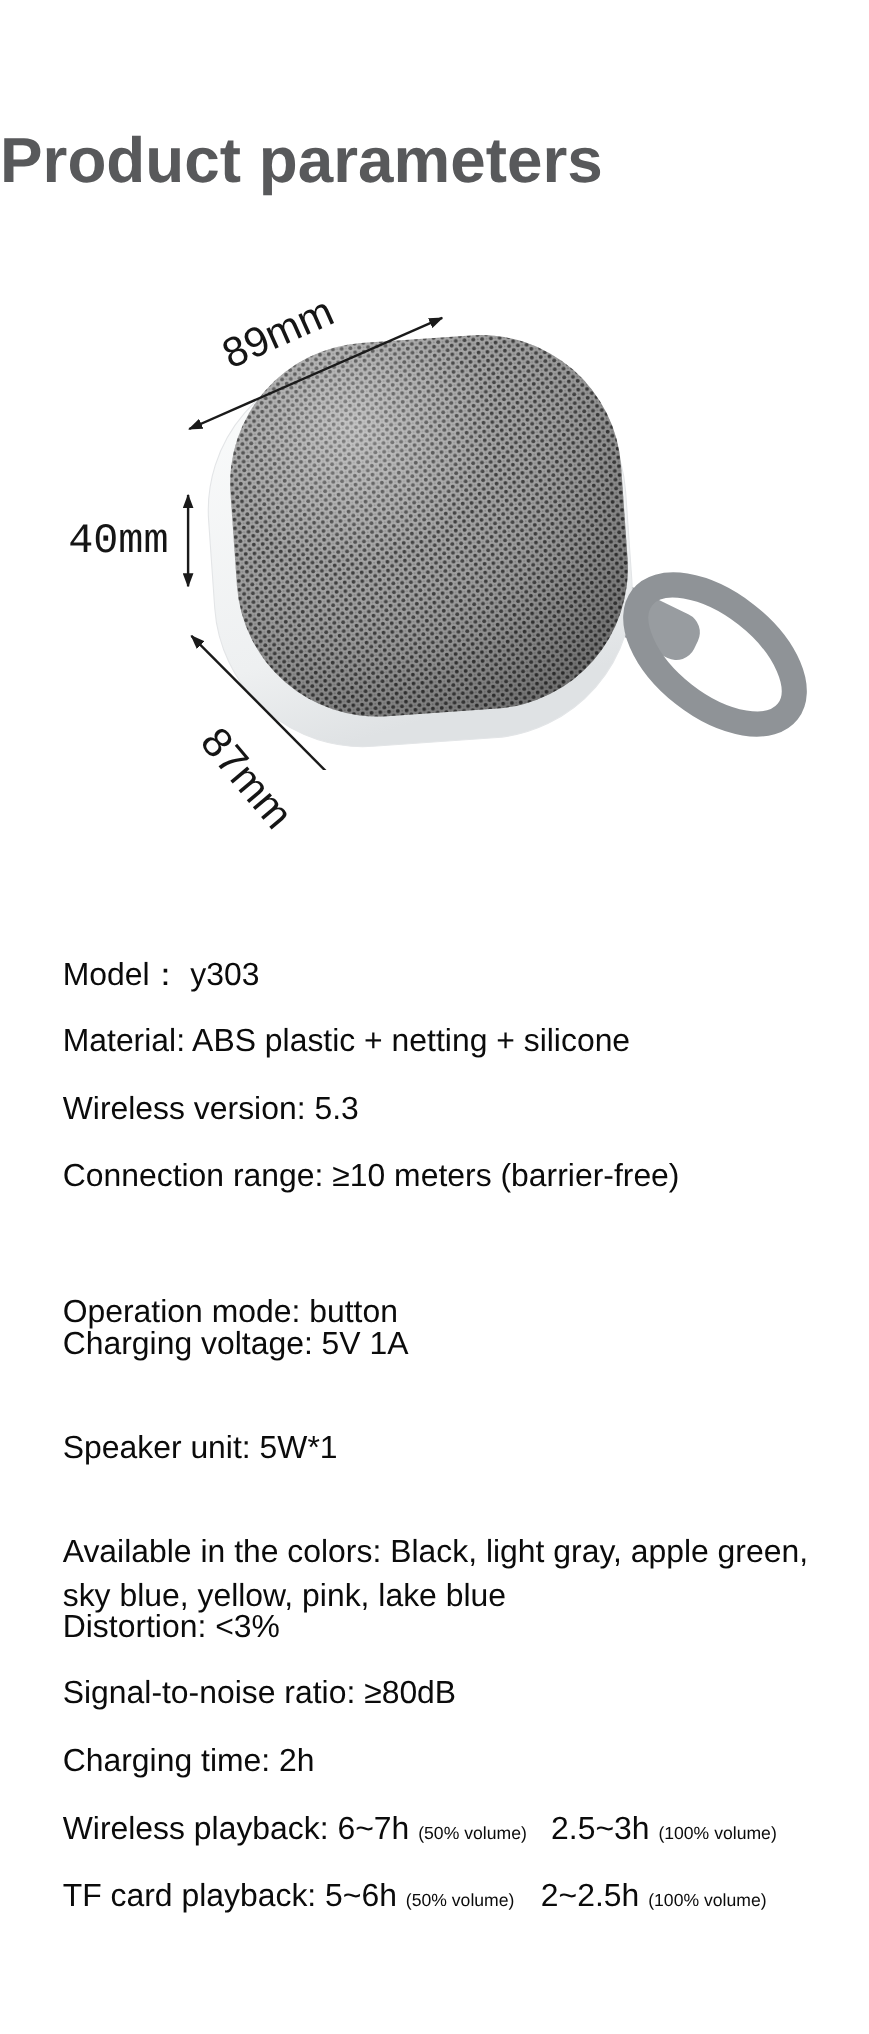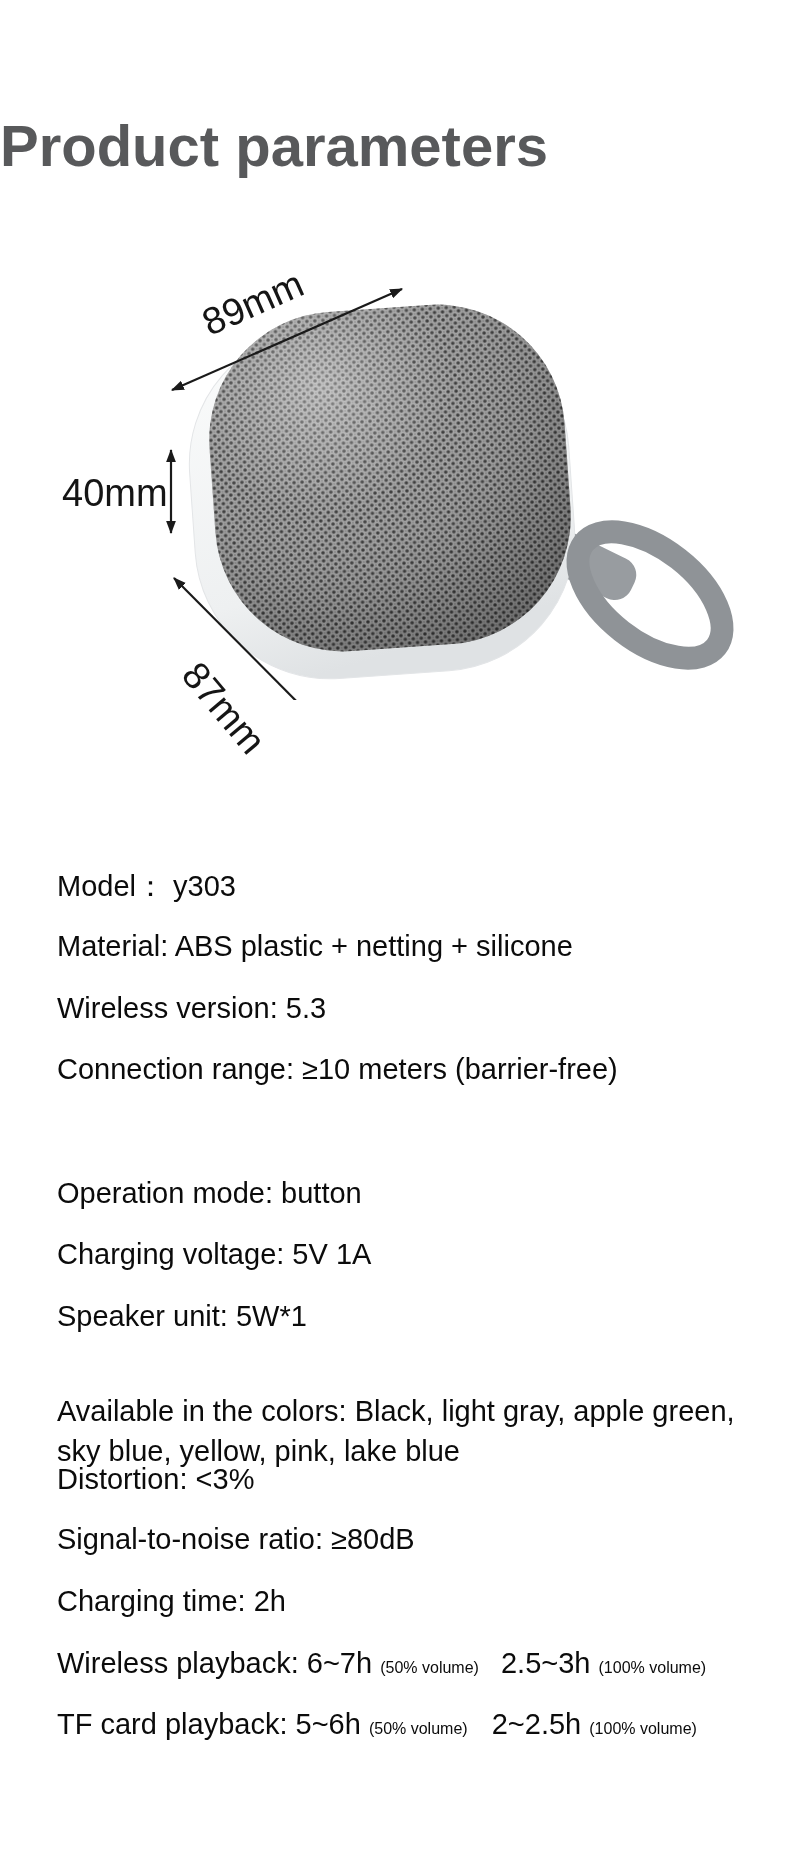--- a/index.html
+++ b/index.html
@@ -9,21 +9,21 @@
   }
   .title{
     position:absolute;top:112px;left:0;width:790px;
     font-size:58px;font-weight:bold;color:#58595b;
   }
   .speaker-svg{position:absolute;left:0;top:230px;width:790px;height:470px;}
   .dim{
     position:absolute;font-size:38px;color:#151515;white-space:nowrap;line-height:1;
   }
   .dim-89{left:200px;top:284px;transform:rotate(-24deg);}
-  .dim-40{left:62px;top:474px;}
+  .dim-40{left:62px;top:474px;font-family:Liberation Mono, monospace;}
   .dim-87{left:171px;top:689px;transform:rotate(50deg);}
   .spec{
     position:absolute;left:57px;font-size:29px;color:#0b0b0b;
     white-space:nowrap;line-height:36px;
   }
   .spec.wrap{white-space:normal;width:700px;line-height:40px;margin-top:31px;}
   .note{font-size:16px;color:#0b0b0b;}
   .gap-sm{margin-left:14px;}
   .gap-lg{margin-left:16px;}
 </style>
@@ -75,21 +75,21 @@
 
   <div class="dim dim-89">89mm</div>
   <div class="dim dim-40">40mm</div>
   <div class="dim dim-87">87mm</div>
 
   <div class="spec" style="top:868px">Model： y303</div>
   <div class="spec" style="top:928px">Material: ABS plastic + netting + silicone</div>
   <div class="spec" style="top:990px">Wireless version: 5.3</div>
   <div class="spec" style="top:1051px">Connection range: ≥10 meters (barrier-free)</div>
   <div class="spec" style="top:1175px">Operation mode: button</div>
-  <div class="spec" style="top:1236px">Charging voltage: 5V 1A</div>
+  <div class="spec" style="top:1204px">Charging voltage: 5V 1A</div>
   <div class="spec" style="top:1298px">Speaker unit: 5W*1</div>
   <div class="spec wrap" style="top:1360px">Available in the colors: Black, light gray, apple green, sky blue, yellow, pink, lake blue</div>
   <div class="spec" style="top:1461px">Distortion: &lt;3%</div>
   <div class="spec" style="top:1521px">Signal-to-noise ratio: ≥80dB</div>
   <div class="spec" style="top:1583px">Charging time: 2h</div>
 
   <div class="spec" style="top:1645px">
     <span>Wireless playback: 6~7h</span>
     <span class="note">(50% volume)</span>
     <span class="gap-sm">2.5~3h</span>

